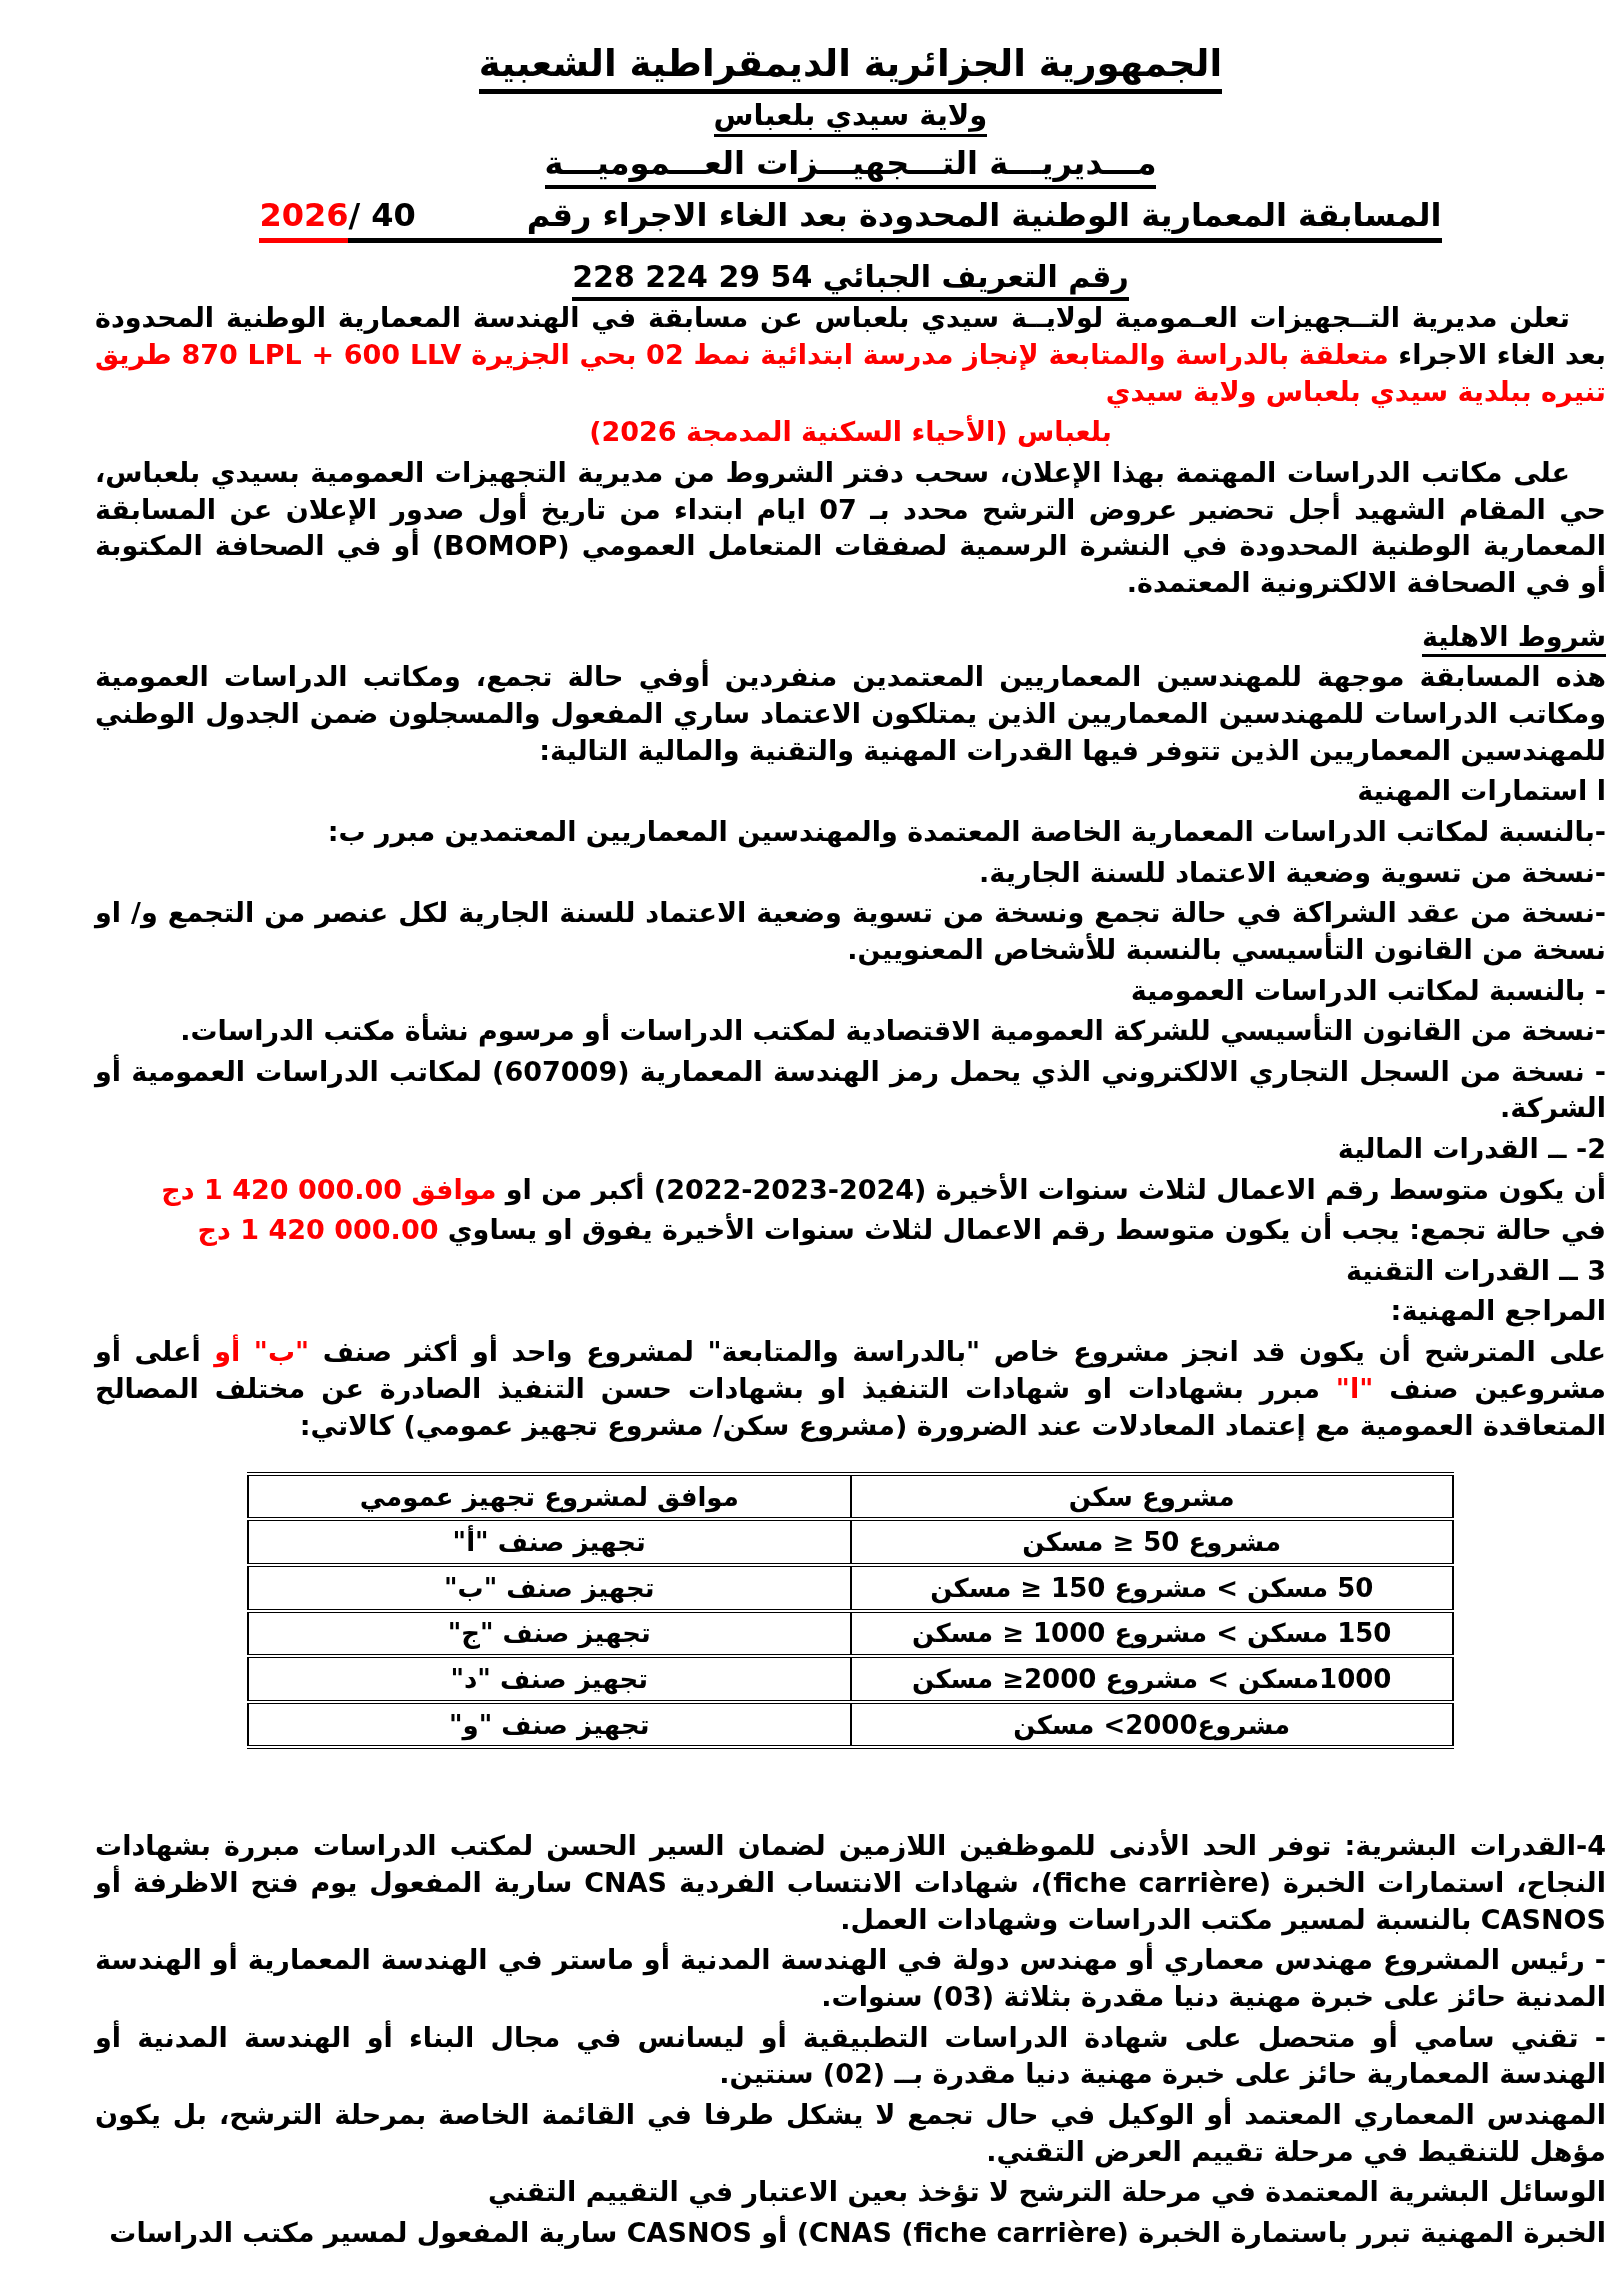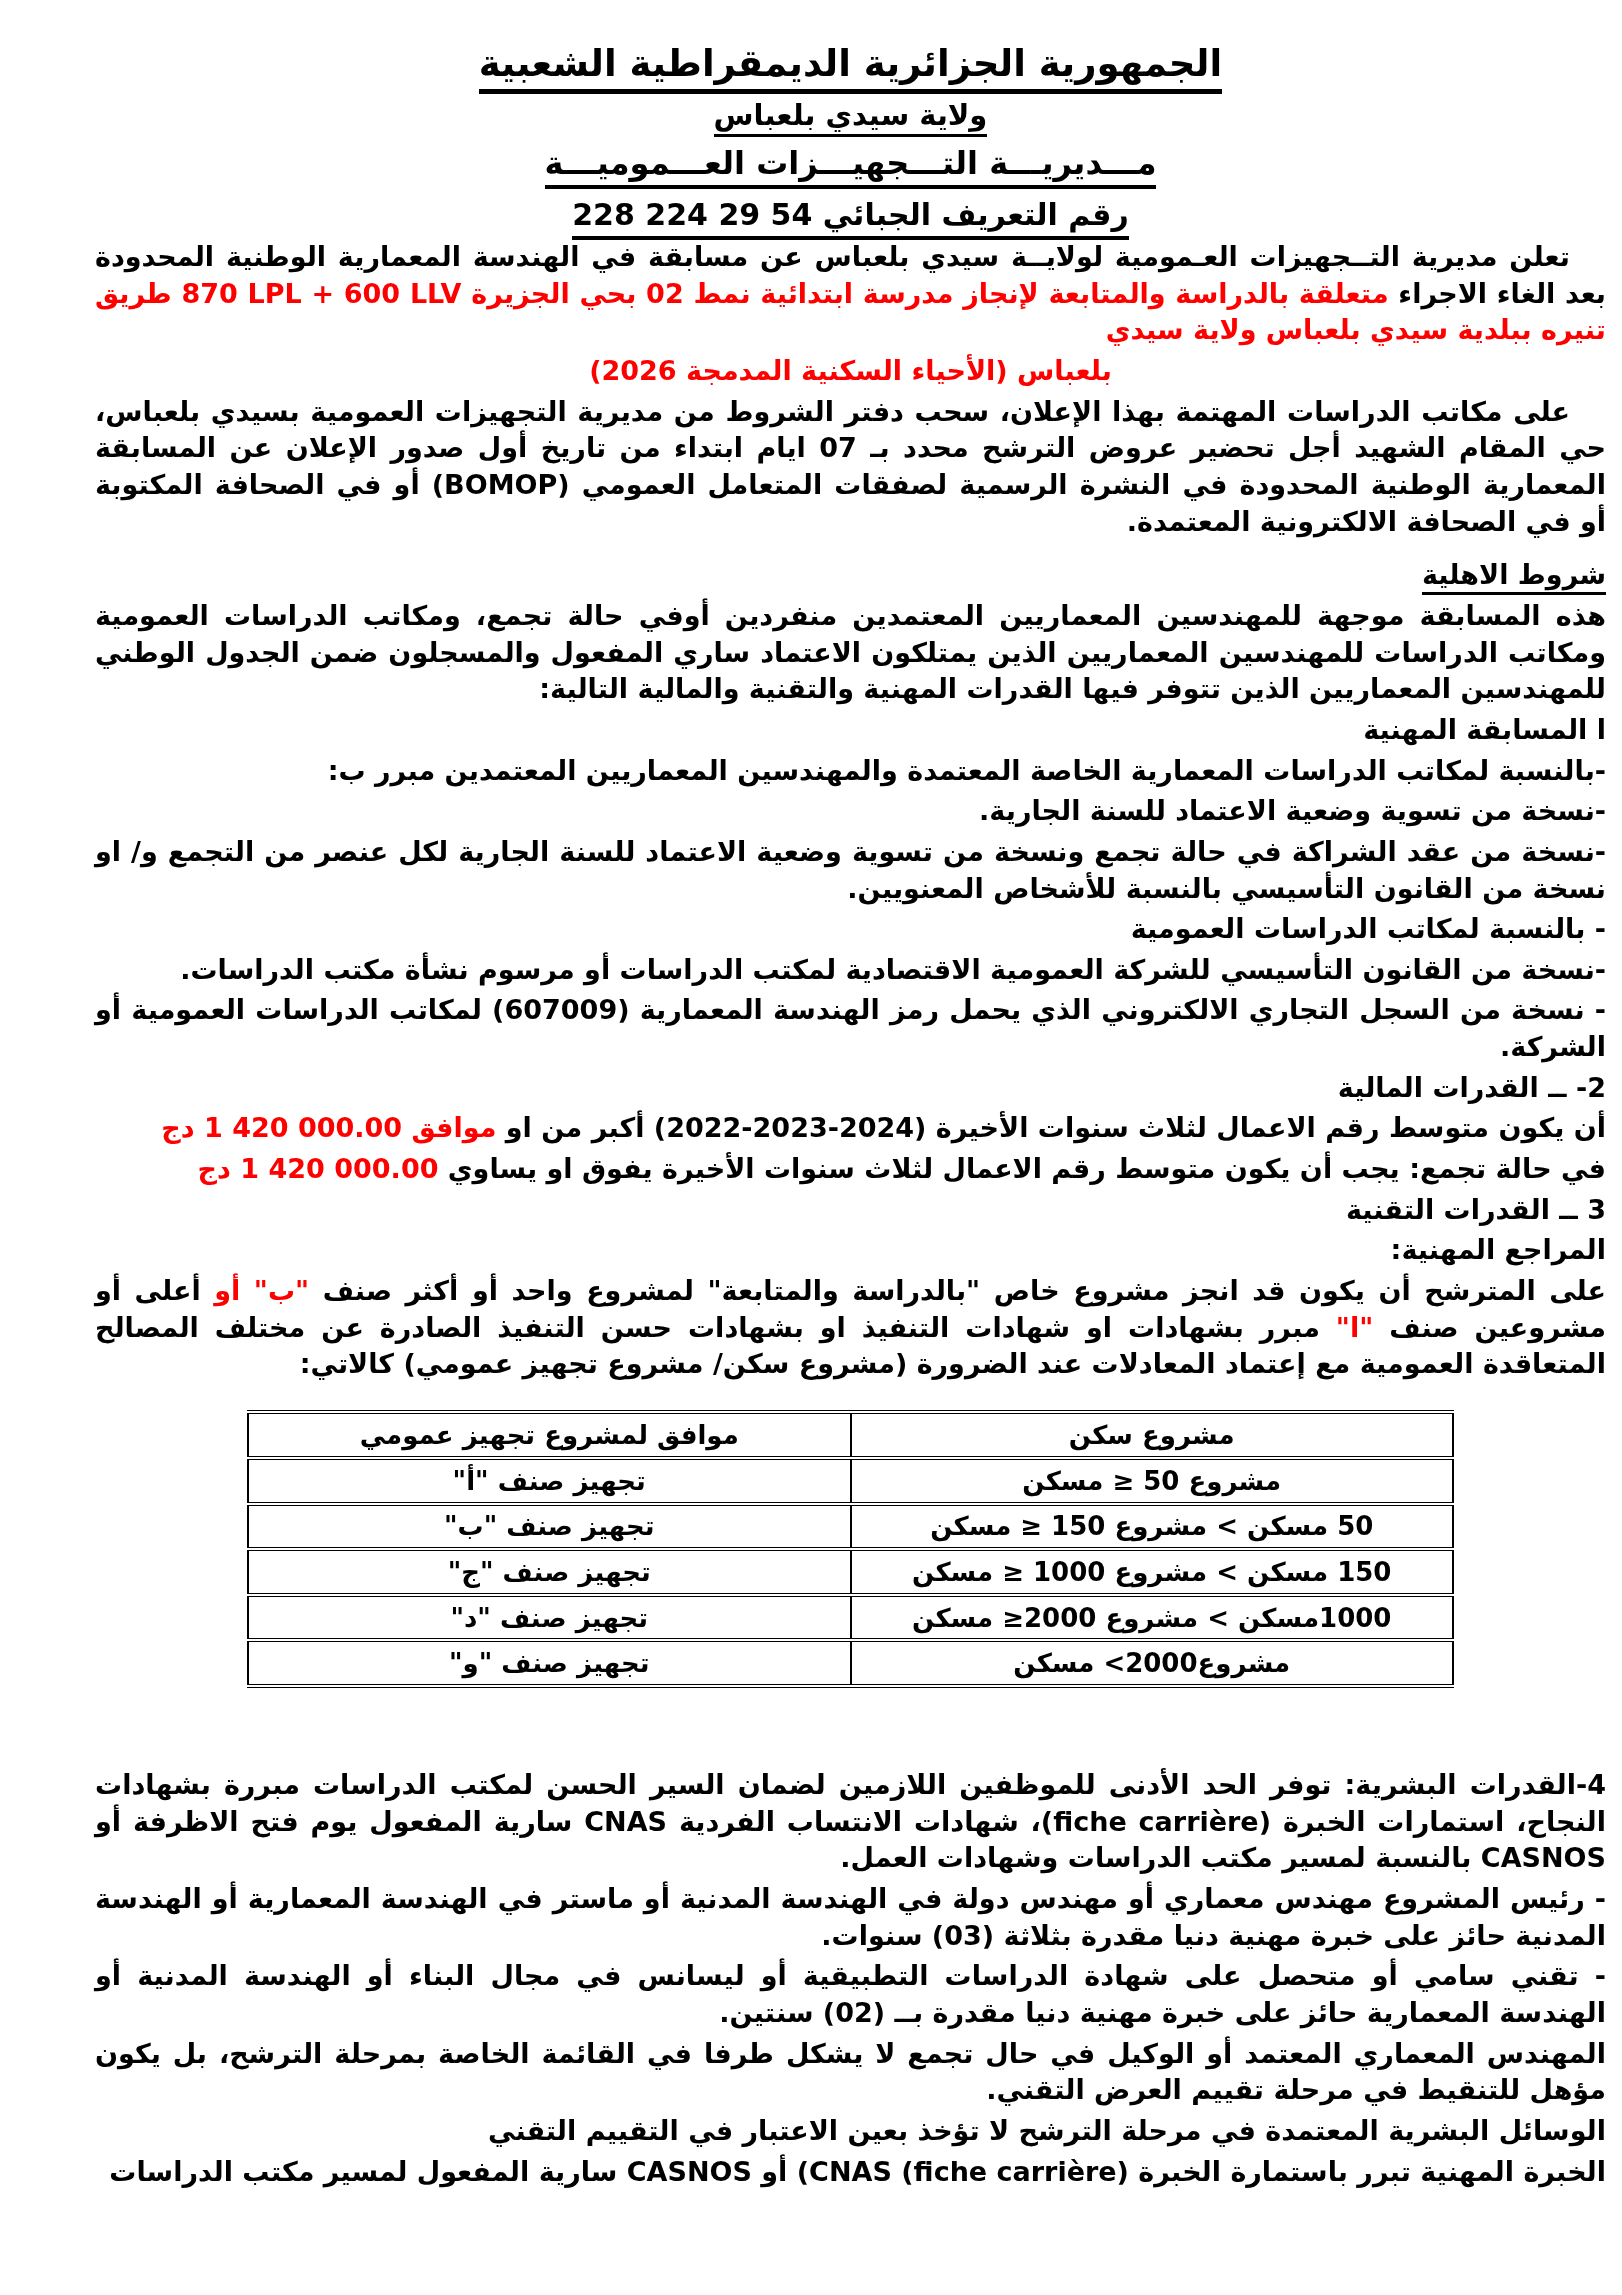--- a/index.html
+++ b/index.html
@@ -68,32 +68,40 @@
 </head>
 <body>
 
 <div class="page">
   <div class="content">
 
     <div class="hdr">
       <div class="h1"><span class="u">الجمهورية الجزائرية الديمقراطية الشعبية</span></div>
       <div class="h2"><span class="u">ولاية سيدي بلعباس</span></div>
       <div class="h3"><span class="u">مـــديريـــة التـــجهيـــزات العـــموميـــة</span></div>
+      <div class="h4-row">
+        <span class="h4-year">2026</span>
+          <span class="h4-rest">
+            <span dir="ltr">/  40</span>
+            <span class="h4-gap"></span>
+            <span>المسابقة المعمارية الوطنية المحدودة بعد الغاء الاجراء رقم</span>
+          </span>
+      </div>
       <div class="h5"><span class="u">رقم التعريف الجبائي  54 29 224 228</span></div>
     </div>
 
     <p class="bt indent"><span>تعلن مديرية التــجهيزات العـمومية لولايــة سيدي بلعباس عن مسابقة في الهندسة المعمارية الوطنية المحدودة بعد الغاء الاجراء </span><span class="red">متعلقة بالدراسة والمتابعة لإنجاز مدرسة ابتدائية نمط 02 بحي الجزيرة  </span><span class="red" dir="ltr">870 LPL + 600 LLV</span><span class="red"> طريق تنيره ببلدية سيدي بلعباس ولاية سيدي</span></p>
     <p class="bt center red">بلعباس (الأحياء السكنية المدمجة 2026)</p>
 
     <p class="bt indent">على مكاتب الدراسات المهتمة بهذا الإعلان، سحب دفتر الشروط من مديرية التجهيزات العمومية بسيدي بلعباس، حي المقام الشهيد أجل تحضير عروض الترشح محدد بـ 07 ايام ابتداء من تاريخ أول صدور الإعلان عن المسابقة المعمارية الوطنية المحدودة في النشرة الرسمية لصفقات المتعامل العمومي (BOMOP) أو في الصحافة المكتوبة أو في الصحافة الالكترونية المعتمدة.</p>
 
     <p class="bt sec-h"><span class="u">شروط الاهلية</span></p>
     <p class="bt">هذه المسابقة موجهة للمهندسين المعماريين المعتمدين منفردين أوفي حالة تجمع، ومكاتب الدراسات العمومية ومكاتب الدراسات للمهندسين المعماريين الذين يمتلكون الاعتماد ساري المفعول والمسجلون ضمن الجدول الوطني للمهندسين المعماريين الذين تتوفر فيها القدرات المهنية والتقنية والمالية التالية:</p>
 
-    <p class="bt">ا المسابقة المهنية</p>
+    <p class="bt">ا استمارات المهنية</p>
     <p class="bt">-بالنسبة لمكاتب الدراسات المعمارية الخاصة المعتمدة والمهندسين المعماريين المعتمدين مبرر ب:</p>
     <p class="bt">-نسخة من تسوية وضعية الاعتماد للسنة الجارية.</p>
     <p class="bt">-نسخة من عقد الشراكة في حالة تجمع ونسخة من تسوية وضعية الاعتماد للسنة الجارية لكل عنصر من التجمع و/ او نسخة من القانون التأسيسي بالنسبة للأشخاص المعنويين.</p>
     <p class="bt">- بالنسبة لمكاتب الدراسات العمومية</p>
     <p class="bt">-نسخة من القانون التأسيسي للشركة العمومية الاقتصادية لمكتب الدراسات أو مرسوم نشأة مكتب الدراسات.</p>
     <p class="bt">- نسخة من السجل التجاري الالكتروني الذي يحمل رمز الهندسة المعمارية (607009) لمكاتب الدراسات العمومية أو الشركة.</p>
 
     <p class="bt">2- ــ القدرات المالية</p>
     <p class="bt"><span>أن يكون متوسط رقم الاعمال لثلاث سنوات الأخيرة (2024-2023-2022) أكبر من او </span><span class="red">موافق </span><span class="red" dir="ltr">1 420 000.00</span><span class="red"> دج</span></p>
     <p class="bt"><span>في حالة تجمع: يجب أن يكون متوسط رقم الاعمال لثلاث سنوات الأخيرة يفوق او يساوي </span><span class="red" dir="ltr">1 420 000.00</span><span class="red"> دج</span></p>

